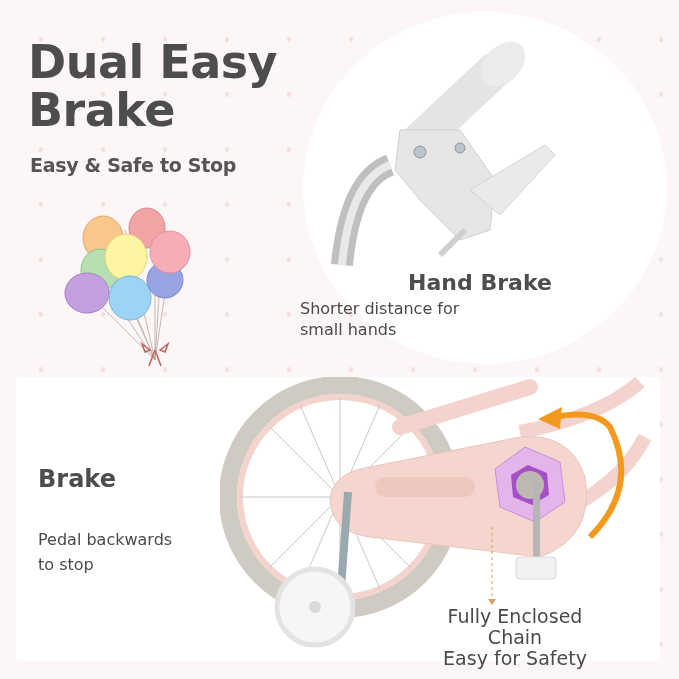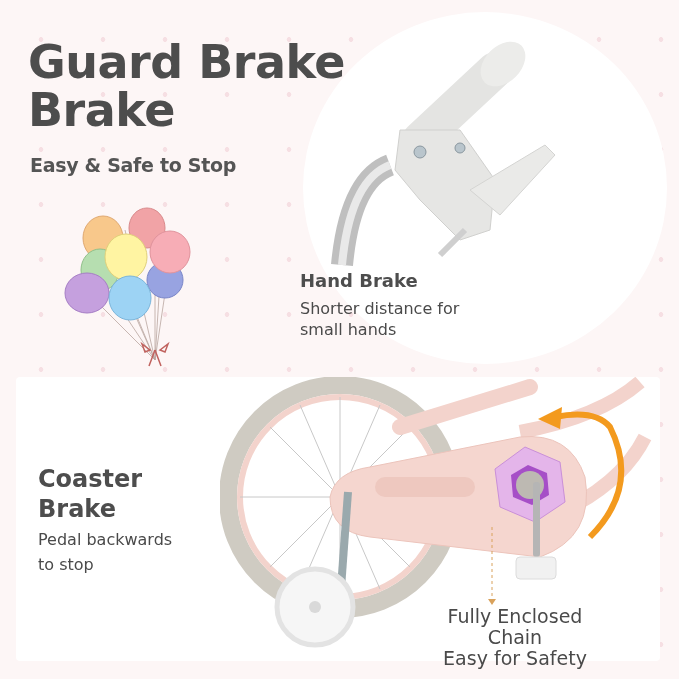--- a/index.html
+++ b/index.html
@@ -4,33 +4,33 @@
 <style>
   html,body{margin:0;padding:0;}
   body{width:679px;height:679px;overflow:hidden;position:relative;
     background-color:#fdf6f6;
     background-image:radial-gradient(circle, #f6dfe3 2.2px, transparent 2.6px);
     background-size:62px 55px;background-position:10px 12px;
     font-family:"DejaVu Sans","Liberation Sans",sans-serif;color:#4a4a4a;}
   .headline{position:absolute;left:28px;top:38px;font-weight:bold;font-size:46px;line-height:48px;letter-spacing:-0.5px;color:#4d4d4d;}
   .subhead{position:absolute;left:30px;top:154px;font-size:19px;font-weight:bold;color:#555;letter-spacing:-0.3px;}
   .circle{position:absolute;left:303px;top:12px;width:364px;height:352px;border-radius:50%;background:#fff;}
-  .hb-title{position:absolute;left:300px;top:270px;width:360px;text-align:left;font-weight:bold;font-size:18px;color:#4d4d4d;}
+  .hb-title{position:absolute;left:300px;top:270px;width:360px;text-align:center;font-weight:bold;font-size:22px;color:#4d4d4d;}
   .hb-sub{position:absolute;left:300px;top:298px;width:360px;text-align:left;font-size:16px;line-height:21px;color:#4a4a4a;}
   .card{position:absolute;left:16px;top:377px;width:644px;height:284px;background:#fff;border-radius:4px;overflow:hidden;}
   .cb-title{position:absolute;left:38px;top:464px;font-weight:bold;font-size:24px;line-height:30px;color:#4d4d4d;}
   .cb-sub{position:absolute;left:38px;top:527px;font-size:16px;line-height:25px;color:#4a4a4a;}
   .chain-label{position:absolute;left:420px;top:606px;width:190px;text-align:center;font-size:19px;line-height:21px;color:#4a4a4a;}
   .abs{position:absolute;}
 </style>
 </head>
 <body>
 
 <div class="headline">
-  <div>Guard Brake</div>
+  <div>Dual Easy</div>
   <div>Brake</div>
 </div>
 <div class="subhead">Easy &amp; Safe to Stop</div>
 
 <svg class="abs" style="left:55px;top:200px" width="150" height="180">
   <g stroke="#b9a6a0" stroke-width="0.8" fill="none">
     <path d="M33 60 L100 160"></path>
       <path d="M70 30 L100 160"></path>
       <path d="M40 100 L100 160"></path>
     <path d="M60 70 L100 160"></path>
@@ -105,21 +105,20 @@
   <circle cx="95" cy="230" r="6" fill="#d9d9d9"></circle>
 
   <path d="M370 160 Q420 110 390 50 Q375 32 335 40" stroke="#f39a1e" stroke-width="6" fill="none"></path>
   <polygon points="318,42 342,30 340,52" fill="#f39a1e"></polygon>
 
   <line x1="272" y1="150" x2="272" y2="222" stroke="#d9a25c" stroke-width="1" stroke-dasharray="3,3"></line>
   <polygon points="268,222 276,222 272,228" fill="#d9a25c"></polygon>
 </svg>
 
 <div class="cb-title">
-  <div>Coaster</div>
   <div>Brake</div>
 </div>
 <div class="cb-sub">
   <div>Pedal backwards</div>
   <div>to stop</div>
 </div>
 <div class="chain-label">
   <div>Fully Enclosed Chain</div>
   <div>Easy for Safety</div>
 </div>

